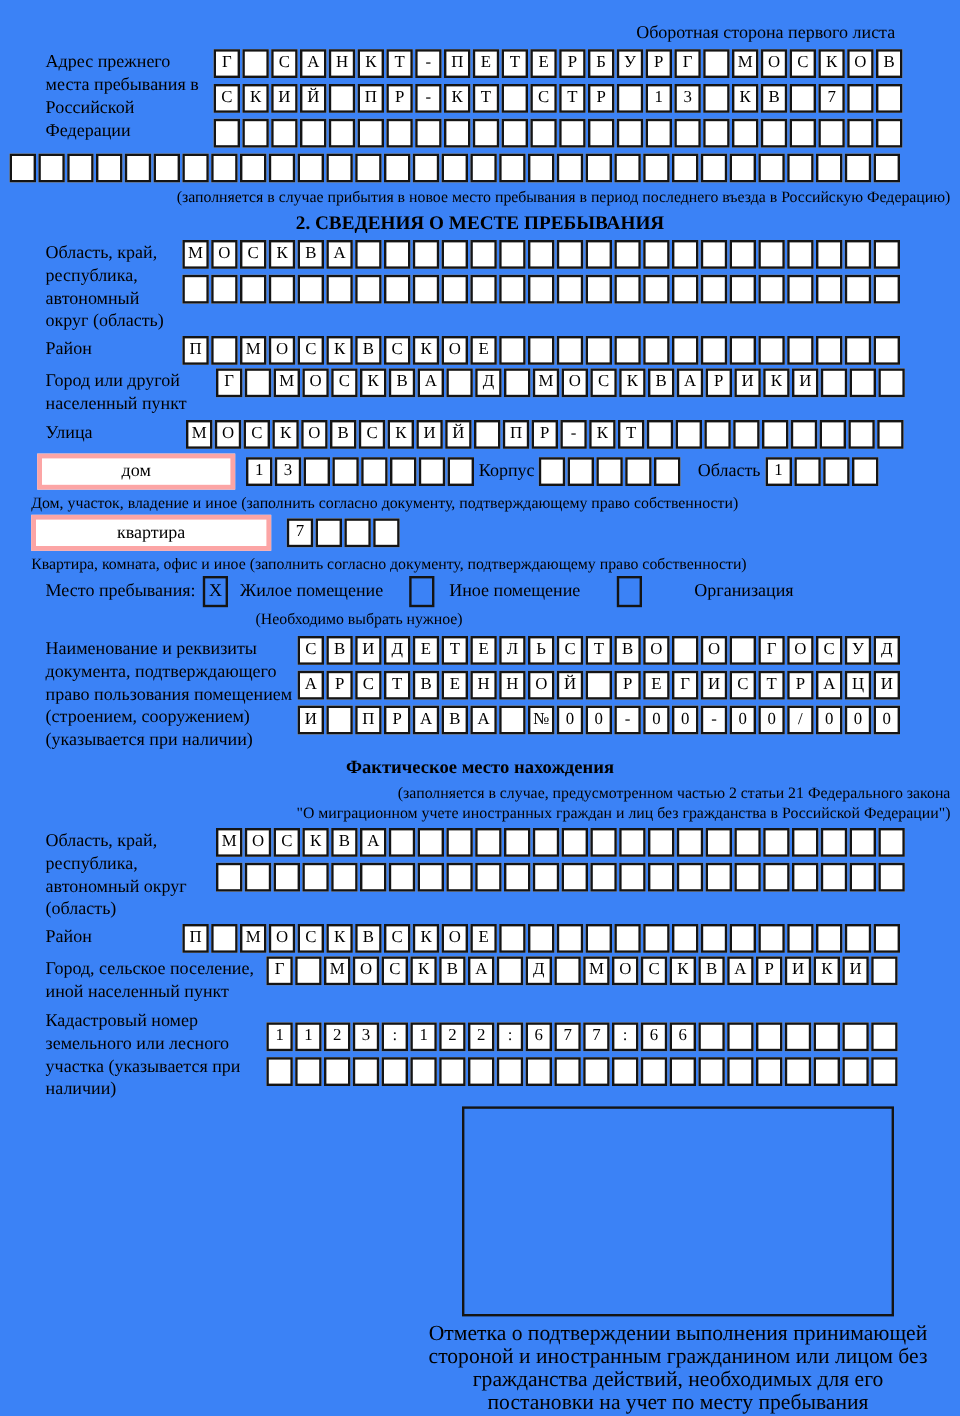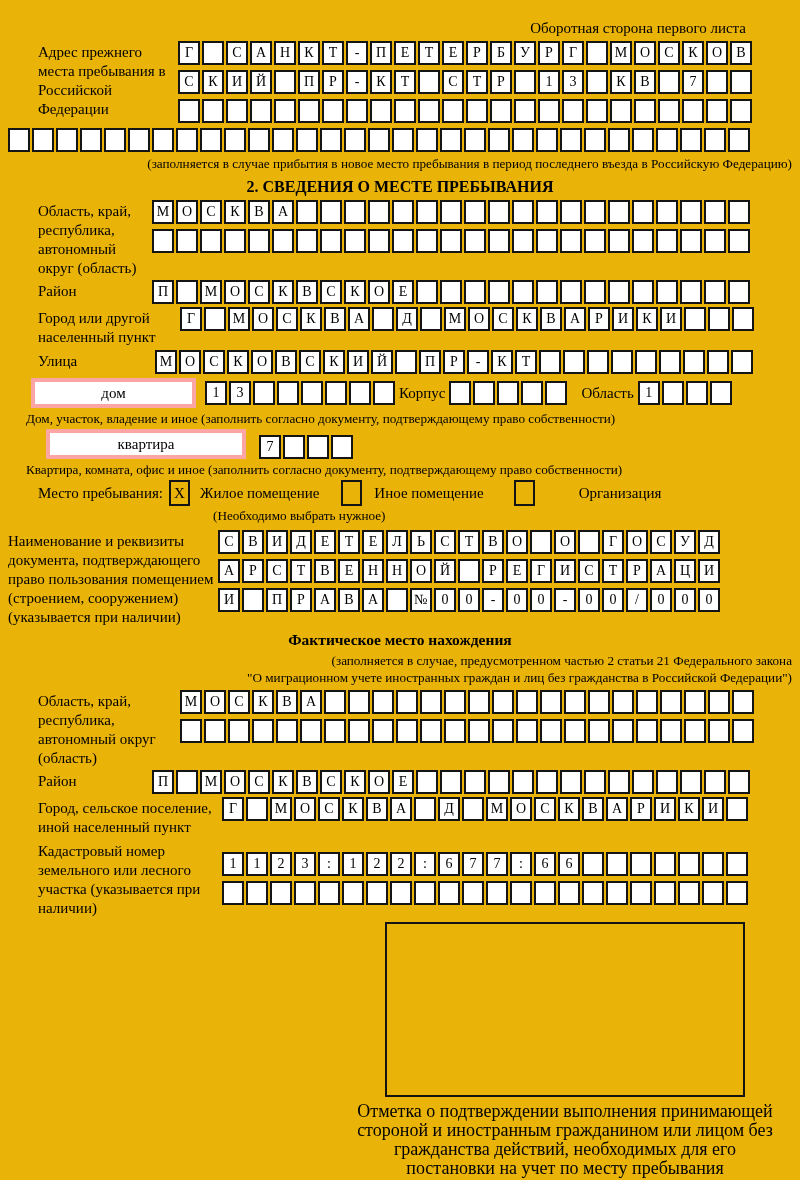--- a/index.html
+++ b/index.html
@@ -1,20 +1,20 @@
 <!DOCTYPE html>
 <html><head>
 <meta charset="utf-8">
 <style>
   * { box-sizing: border-box; }
   html, body { margin:0; padding:0; background:#ffffff; }
   .page {
     width:800px; height:1180px; overflow:hidden; position:relative;
     font-family:"Liberation Serif","DejaVu Serif",serif; color:#000;
-    padding:6px 8px 0 8px; background:#eab308;
+    padding:6px 8px 0 8px; background:#3b82f6;
   }
   .hdr { margin-top:14px; padding-right:46px; text-align:right; font-size:15px; }
   .frow { display:flex; align-items:flex-start; }
   .flabel { font-size:15px; line-height:19px; flex:0 0 auto; padding-top:2px; }
   .grids { display:flex; flex-direction:column; gap:5px; }
   .grid { display:flex; gap:2px; }
   .cell {
     flex:0 0 22px; width:22px; height:24px; border:2px solid #141414;
     display:flex; align-items:center; justify-content:center;
     font-size:14px; line-height:1; background:#fff;
@@ -349,21 +349,21 @@
     <div class="inline-lbl" style="padding-left:14px">Область</div>
     <div class="grid">
         <div class="cell">1</div>
         <div class="cell"></div>
         <div class="cell"></div>
         <div class="cell"></div>
       </div>
   </div>
   <div class="note-left">Дом, участок, владение и иное (заполнить согласно документу, подтверждающему право собственности)</div>
 
-  <div class="frow mt2" style="margin-left:38px; align-items:flex-end">
+  <div class="frow mt2" style="margin-left:18px; align-items:center">
     <div class="box-label" style="width:200px">квартира</div>
     <div class="grid" style="margin-left:13px">
         <div class="cell">7</div>
         <div class="cell"></div>
         <div class="cell"></div>
         <div class="cell"></div>
       </div>
   </div>
   <div class="note-left">Квартира, комната, офис и иное (заполнить согласно документу, подтверждающему право собственности)</div>
 
@@ -371,21 +371,21 @@
     <span class="mlabel">Место пребывания:</span>
     <span class="cbox" style="margin-left:6px">X</span>
     <span class="inline-lbl" style="padding-left:10px">Жилое помещение</span>
     <span class="cbox" style="margin-left:18px"></span>
     <span class="inline-lbl" style="padding-left:12px">Иное помещение</span>
     <span class="cbox" style="margin-left:26px"></span>
     <span class="inline-lbl" style="padding-left:44px">Организация</span>
   </div>
   <div class="note" style="text-align:left; margin-left:205px; margin-top:1px">(Необходимо выбрать нужное)</div>
 
-  <div class="frow mt6" style="">
+  <div class="frow mt6" style="margin-left:30px">
     <div class="flabel" style="width:210px">Наименование и реквизиты документа, подтверждающего право пользования помещением (строением, сооружением) (указывается при наличии)</div>
     <div class="grids">
       <div class="grid">
           <div class="cell">С</div>
           <div class="cell">В</div>
           <div class="cell">И</div>
           <div class="cell">Д</div>
           <div class="cell">Е</div>
           <div class="cell">Т</div>
           <div class="cell">Е</div>

